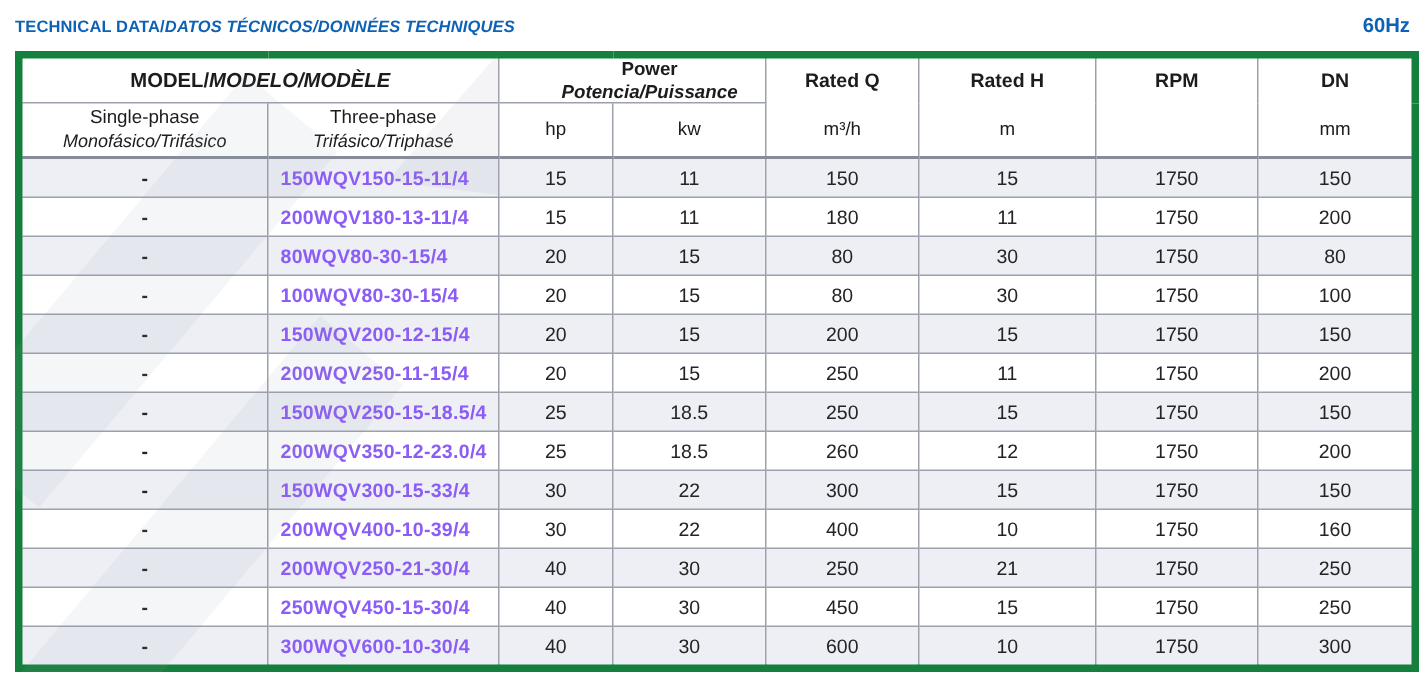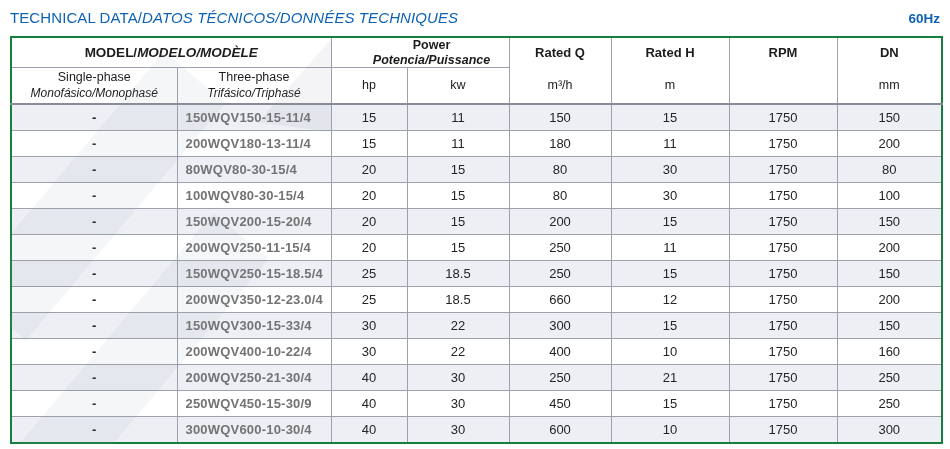--- a/index.html
+++ b/index.html
@@ -15,42 +15,42 @@
 
   
   .header-bar {
     display: flex;
     justify-content: space-between;
     align-items: flex-end;
     padding: 9px 10px 7px 10px;
   }
   .title {
     margin: 0;
-    font-size: 15px;
-    font-weight: normal;
+    font-size: 11px;
+    font-weight: bold;
     color: #0d62b5;
     letter-spacing: 0.1px;
     white-space: nowrap;
   }
   .title .t-i18n { font-style: italic; }
   .specs {
     font-size: 13.5px;
     font-weight: bold;
     color: #0d62b5;
     display: flex;
     white-space: nowrap;
   }
 
   
   .table-wrap { position: relative; margin: 3px 9px 0 10px; }
   table {
     width: 100%;
     border-collapse: collapse;
     table-layout: fixed;
-    border: 2px solid #15803d;
+    border: 5px solid #15803d;
   }
   th, td { border: 1px solid #9ca1ac; padding: 0; color: #1c1c1c; }
 
   thead th { background: #ffffff; vertical-align: middle; }
   tr.groups th.h-model {
     height: 29px;
     font-size: 13.5px;
     font-weight: bold;
     text-align: center;
   }
@@ -87,21 +87,21 @@
     height: 25px;
     font-size: 13px;
     text-align: center;
     color: #242424;
   }
   tbody tr:nth-child(odd) td { background: #edeff5; }
   td.model {
     text-align: left;
     padding-left: 8px;
     font-weight: bold;
-    color: #737373;
+    color: #8b5cf6;
     letter-spacing: 0.2px;
   }
   td.dash { font-weight: bold; }
 
   
   .watermark {
     position: absolute; inset: 0;
     pointer-events: none; overflow: hidden; z-index: 5;
   }
   .wm-tri {
@@ -164,21 +164,21 @@
             <div class="unit"></div>
           </th>
           <th rowspan="2" class="h-span">
             <div class="lbl">DN</div>
             <div class="unit">mm</div>
           </th>
         </tr>
         <tr class="sub">
           <th>
             <div>Single-phase</div>
-            <div class="i">Monofásico/Monophasé</div>
+            <div class="i">Monofásico/Trifásico</div>
           </th>
           <th>
             <div>Three-phase</div>
             <div class="i">Trifásico/Triphasé</div>
           </th>
           <th>hp</th>
           <th>kw</th>
         </tr>
       </thead>
       <tbody>
@@ -217,21 +217,21 @@
     <td class="model">100WQV80-30-15/4</td>
     <td>20</td>
     <td>15</td>
     <td>80</td>
     <td>30</td>
     <td>1750</td>
     <td>100</td>
   </tr>
           <tr>
     <td class="dash">-</td>
-    <td class="model">150WQV200-15-20/4</td>
+    <td class="model">150WQV200-12-15/4</td>
     <td>20</td>
     <td>15</td>
     <td>200</td>
     <td>15</td>
     <td>1750</td>
     <td>150</td>
   </tr>
           <tr>
     <td class="dash">-</td>
     <td class="model">200WQV250-11-15/4</td>
@@ -250,58 +250,58 @@
     <td>250</td>
     <td>15</td>
     <td>1750</td>
     <td>150</td>
   </tr>
           <tr>
     <td class="dash">-</td>
     <td class="model">200WQV350-12-23.0/4</td>
     <td>25</td>
     <td>18.5</td>
-    <td>660</td>
+    <td>260</td>
     <td>12</td>
     <td>1750</td>
     <td>200</td>
   </tr>
           <tr>
     <td class="dash">-</td>
     <td class="model">150WQV300-15-33/4</td>
     <td>30</td>
     <td>22</td>
     <td>300</td>
     <td>15</td>
     <td>1750</td>
     <td>150</td>
   </tr>
           <tr>
     <td class="dash">-</td>
-    <td class="model">200WQV400-10-22/4</td>
+    <td class="model">200WQV400-10-39/4</td>
     <td>30</td>
     <td>22</td>
     <td>400</td>
     <td>10</td>
     <td>1750</td>
     <td>160</td>
   </tr>
           <tr>
     <td class="dash">-</td>
     <td class="model">200WQV250-21-30/4</td>
     <td>40</td>
     <td>30</td>
     <td>250</td>
     <td>21</td>
     <td>1750</td>
     <td>250</td>
   </tr>
           <tr>
     <td class="dash">-</td>
-    <td class="model">250WQV450-15-30/9</td>
+    <td class="model">250WQV450-15-30/4</td>
     <td>40</td>
     <td>30</td>
     <td>450</td>
     <td>15</td>
     <td>1750</td>
     <td>250</td>
   </tr>
           <tr>
     <td class="dash">-</td>
     <td class="model">300WQV600-10-30/4</td>

